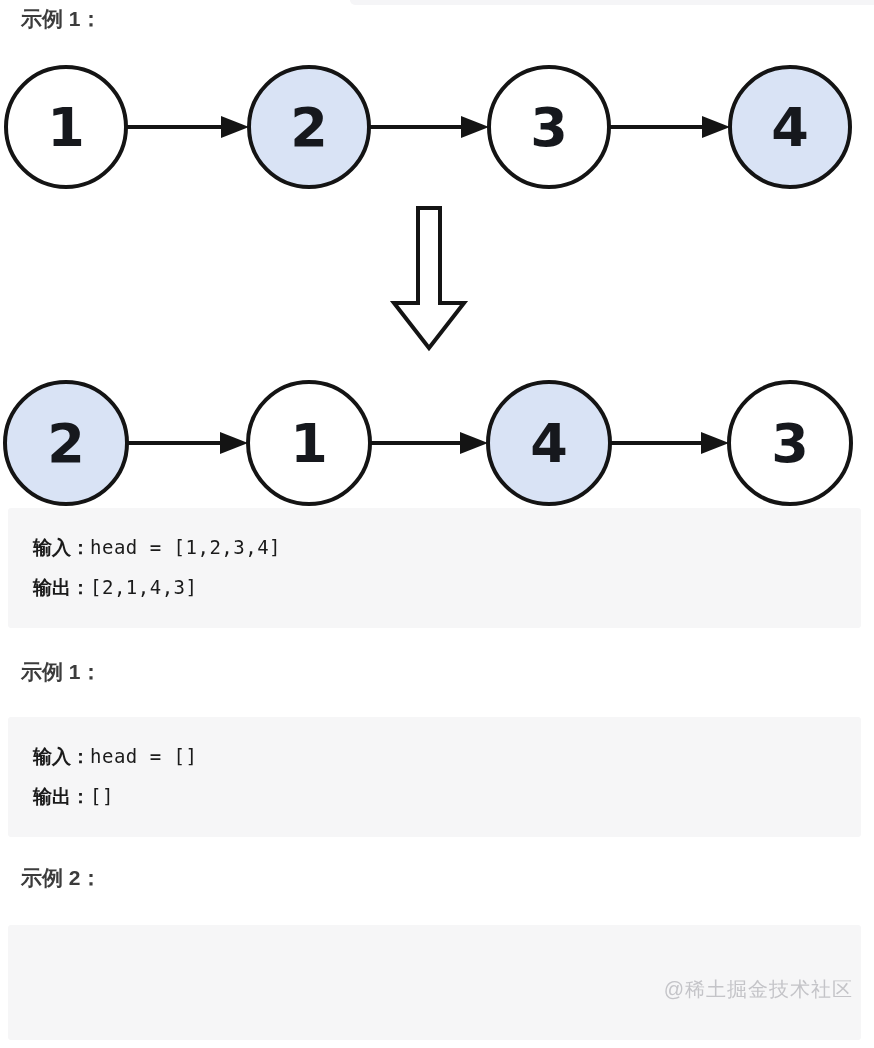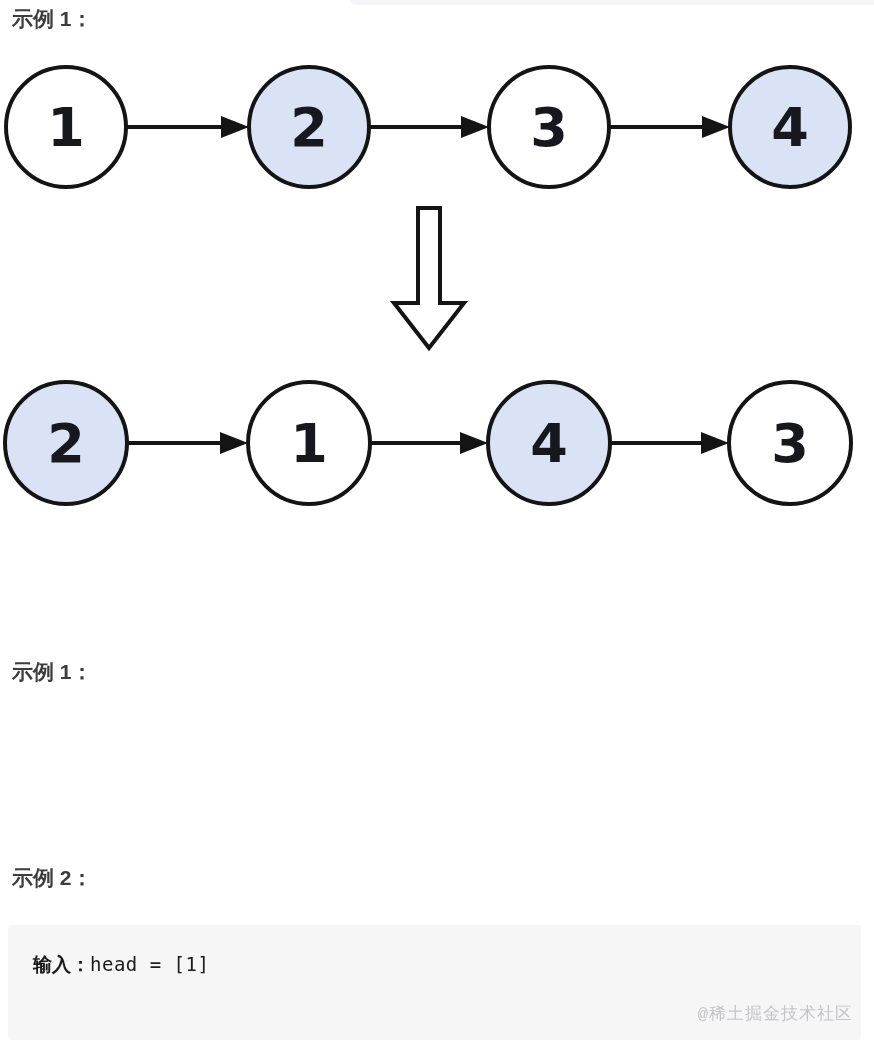--- a/index.html
+++ b/index.html
@@ -8,42 +8,41 @@
     width:874px; height:1048px;
     background:var(--page-bg,#ffffff);
     font-family:"Liberation Sans","DejaVu Sans",sans-serif;
     overflow:hidden;
   }
   .top-strip {
     position:absolute; left:350px; top:0; width:524px; height:5px;
     background:#f5f5f7; border-bottom-left-radius:8px;
   }
   .hdr {
-    position:absolute; left:12px; margin:0;
+    position:absolute; left:21px; margin:0;
     font-size:21px; font-weight:700; line-height:26px;
     color:var(--heading-color,#3c3c3c);
   }
   .list-svg { position:absolute; left:0; display:block; }
   .down-arrow { position:absolute; display:block; }
   .code-block {
     position:absolute; left:8px; width:853px; box-sizing:border-box;
     background:var(--code-bg,#f6f6f7); border-radius:3px;
     padding:19px 0 0 25px;
   }
   .io-line {
     height:40px; line-height:40px; font-size:19px;
     color:var(--code-color,#1b1b1b); white-space:pre;
   }
   .io-label { font-weight:700; }
   .io-code { font-family:"DejaVu Sans Mono","Liberation Mono",monospace; letter-spacing:0.5px; }
   .watermark {
-    position:absolute; right:21px; top:1002px;
-    font-size:17px; letter-spacing:1px;
+    position:absolute; right:21px; top:976px;
+    font-size:20px; letter-spacing:1px;
     color:var(--watermark-color,#c4c4c8);
-    font-family:Liberation Mono, monospace;
   }
 </style>
 </head>
 <body>
 
 <div class="page">
 
   <div class="top-strip"></div>
 
   <h3 class="hdr" style="top:6px">示例 1：</h3>
@@ -79,25 +78,32 @@
       <circle cx="66" cy="65" r="61" fill="#d9e3f5" stroke="#141414" stroke-width="4"></circle>
       <text x="66" y="65" text-anchor="middle" dominant-baseline="central" font-size="54" font-weight="700" fill="#16181d" font-family="'DejaVu Sans','Liberation Sans',sans-serif">2</text>
       <circle cx="309" cy="65" r="61" fill="#ffffff" stroke="#141414" stroke-width="4"></circle>
       <text x="309" y="65" text-anchor="middle" dominant-baseline="central" font-size="54" font-weight="700" fill="#16181d" font-family="'DejaVu Sans','Liberation Sans',sans-serif">1</text>
       <circle cx="549" cy="65" r="61" fill="#d9e3f5" stroke="#141414" stroke-width="4"></circle>
       <text x="549" y="65" text-anchor="middle" dominant-baseline="central" font-size="54" font-weight="700" fill="#16181d" font-family="'DejaVu Sans','Liberation Sans',sans-serif">4</text>
       <circle cx="790" cy="65" r="61" fill="#ffffff" stroke="#141414" stroke-width="4"></circle>
       <text x="790" y="65" text-anchor="middle" dominant-baseline="central" font-size="54" font-weight="700" fill="#16181d" font-family="'DejaVu Sans','Liberation Sans',sans-serif">3</text>
     </svg>
 
+  <div class="code-block" style="top:508px; height:120px">
+    <div class="io-line"><span class="io-label">输入：</span><span class="io-code">head = [1,2,3,4]</span></div>
+    <div class="io-line"><span class="io-label">输出：</span><span class="io-code">[2,1,4,3]</span></div>
+  </div>
 
   <h3 class="hdr" style="top:659px">示例 1：</h3>
 
+  <div class="code-block" style="top:717px; height:120px">
+    <div class="io-line"><span class="io-label">输入：</span><span class="io-code">head = []</span></div>
+    <div class="io-line"><span class="io-label">输出：</span><span class="io-code">[]</span></div>
+  </div>
 
   <h3 class="hdr" style="top:865px">示例 2：</h3>
 
   <div class="code-block" style="top:925px; height:115px">
-    <div class="io-line"><span class="io-label">输入：</span><span class="io-code">head = [1]</span></div>
   </div>
 
   <div class="watermark">@稀土掘金技术社区</div>
 
 </div>
 
 </body></html>

